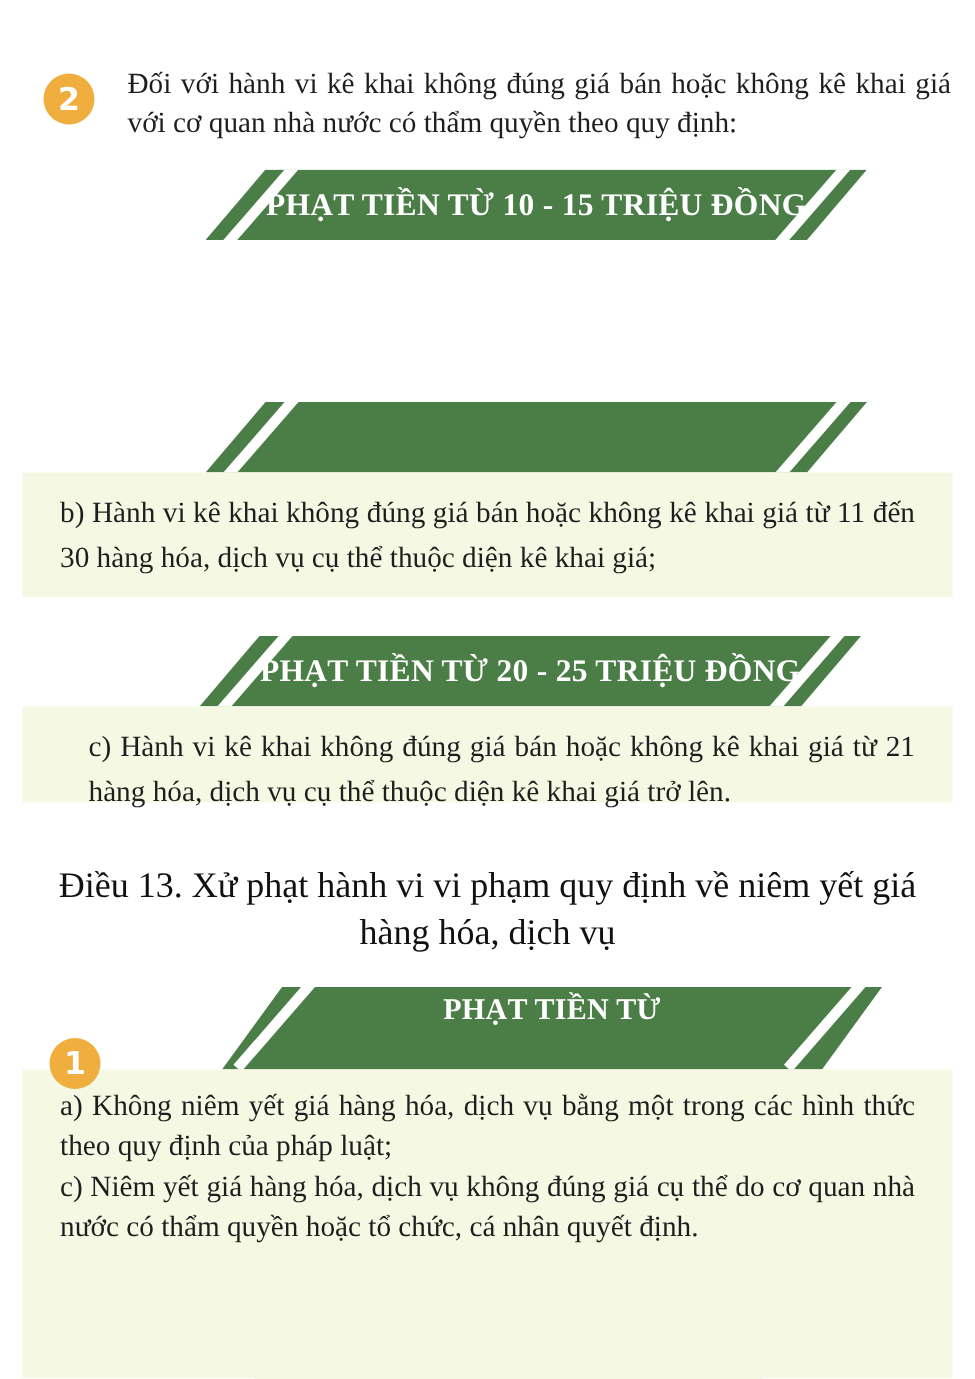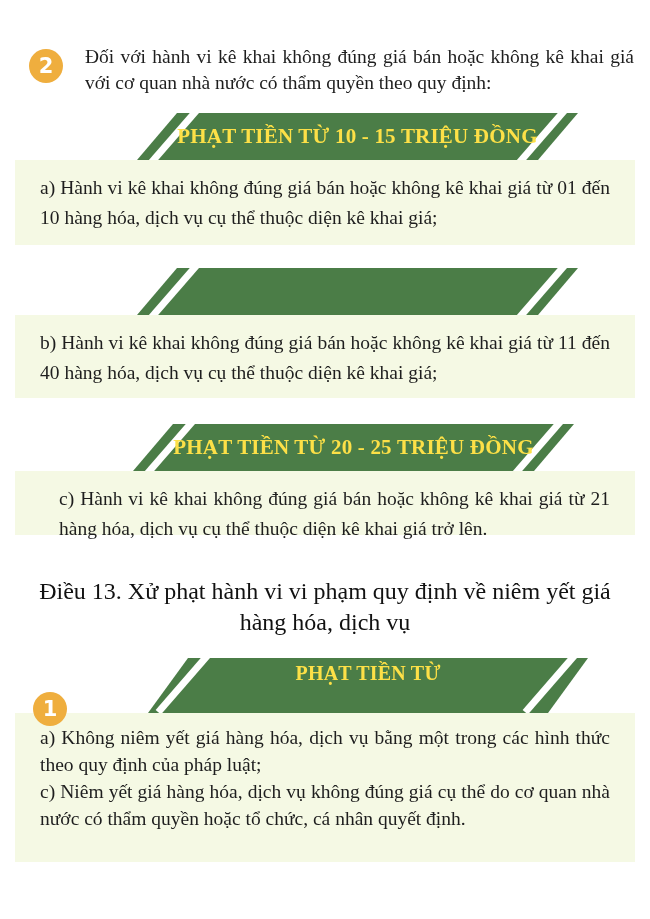--- a/index.html
+++ b/index.html
@@ -34,40 +34,40 @@
     display:flex; flex-direction:column; align-items:center; justify-content:center;
     z-index:4;
   }
   .banner .slash {
     position:absolute; width:7px; height:80px; top:-16px;
     background:#ffffff; transform:rotate(41deg);
   }
   .slash-left  { left:33px; }
   .slash-right { right:33px; }
   .banner-label {
-    position:relative; z-index:2; color:#fde047; font-weight:bold;
+    position:relative; z-index:2; color:#ffffff; font-weight:bold;
     font-size:21px; letter-spacing:0.2px; white-space:nowrap;
   }
   #banner-1 { left:137px; top:113px; width:441px; height:47px; }
   #banner-2 { left:137px; top:268px; width:441px; height:47px; }
   #banner-3 { left:133px; top:424px; width:441px; height:47px; }
   #banner-4 { left:148px; top:658px; width:440px; height:55px; }
   #banner-4 .banner-label { font-size:20px; line-height:25px;margin-top:38px; }
 
   
   .pale-box {
     position:absolute; left:15px; width:620px;
     background:#f5f9e4; box-sizing:border-box; padding:13px 25px;
     z-index:1;
   }
   .pale-box p { margin:0; font-size:19.5px; line-height:29.5px; text-align:justify; }
   #box-a   { top:160px; height:85px; }
   #box-b   { top:315px; height:83px; }
   #box-c   { top:471px; height:64px;padding-left:44px; }
-  #box-big { top:713px; height:149px; padding:11px 25px; }
+  #box-big { top:713px; height:207px; padding:11px 25px; }
   #box-big p { line-height:27px; }
 
   
   .heading {
     position:absolute; left:0; top:576px; width:650px;
     text-align:center; font-size:24px; line-height:31px; color:#111111;
   }
 </style>
 </head>
 <body>
@@ -78,30 +78,27 @@
     <span>2</span>
   </div>
 
   <p class="intro">Đối với hành vi kê khai không đúng giá bán hoặc không kê khai giá với cơ quan nhà nước có thẩm quyền theo quy định:</p>
 
   <div class="banner" id="banner-1">
     <i class="slash slash-left"></i>
     <i class="slash slash-right"></i>
     <span class="banner-label">PHẠT TIỀN TỪ 10 - 15 TRIỆU ĐỒNG</span>
   </div>
-  <div class="pale-box" id="box-a">
-    <p>a) Hành vi kê khai không đúng giá bán hoặc không kê khai giá từ 01 đến 10 hàng hóa, dịch vụ cụ thể thuộc diện kê khai giá;</p>
-  </div>
 
   <div class="banner" id="banner-2">
     <i class="slash slash-left"></i>
     <i class="slash slash-right"></i>
   </div>
   <div class="pale-box" id="box-b">
-    <p>b) Hành vi kê khai không đúng giá bán hoặc không kê khai giá từ 11 đến 40 hàng hóa, dịch vụ cụ thể thuộc diện kê khai giá;</p>
+    <p>b) Hành vi kê khai không đúng giá bán hoặc không kê khai giá từ 11 đến 30 hàng hóa, dịch vụ cụ thể thuộc diện kê khai giá;</p>
   </div>
 
   <div class="banner" id="banner-3">
     <i class="slash slash-left"></i>
     <i class="slash slash-right"></i>
     <span class="banner-label">PHẠT TIỀN TỪ 20 - 25 TRIỆU ĐỒNG</span>
   </div>
   <div class="pale-box" id="box-c">
     <p>c) Hành vi kê khai không đúng giá bán hoặc không kê khai giá từ 21 hàng hóa, dịch vụ cụ thể thuộc diện kê khai giá trở lên.</p>
   </div>

